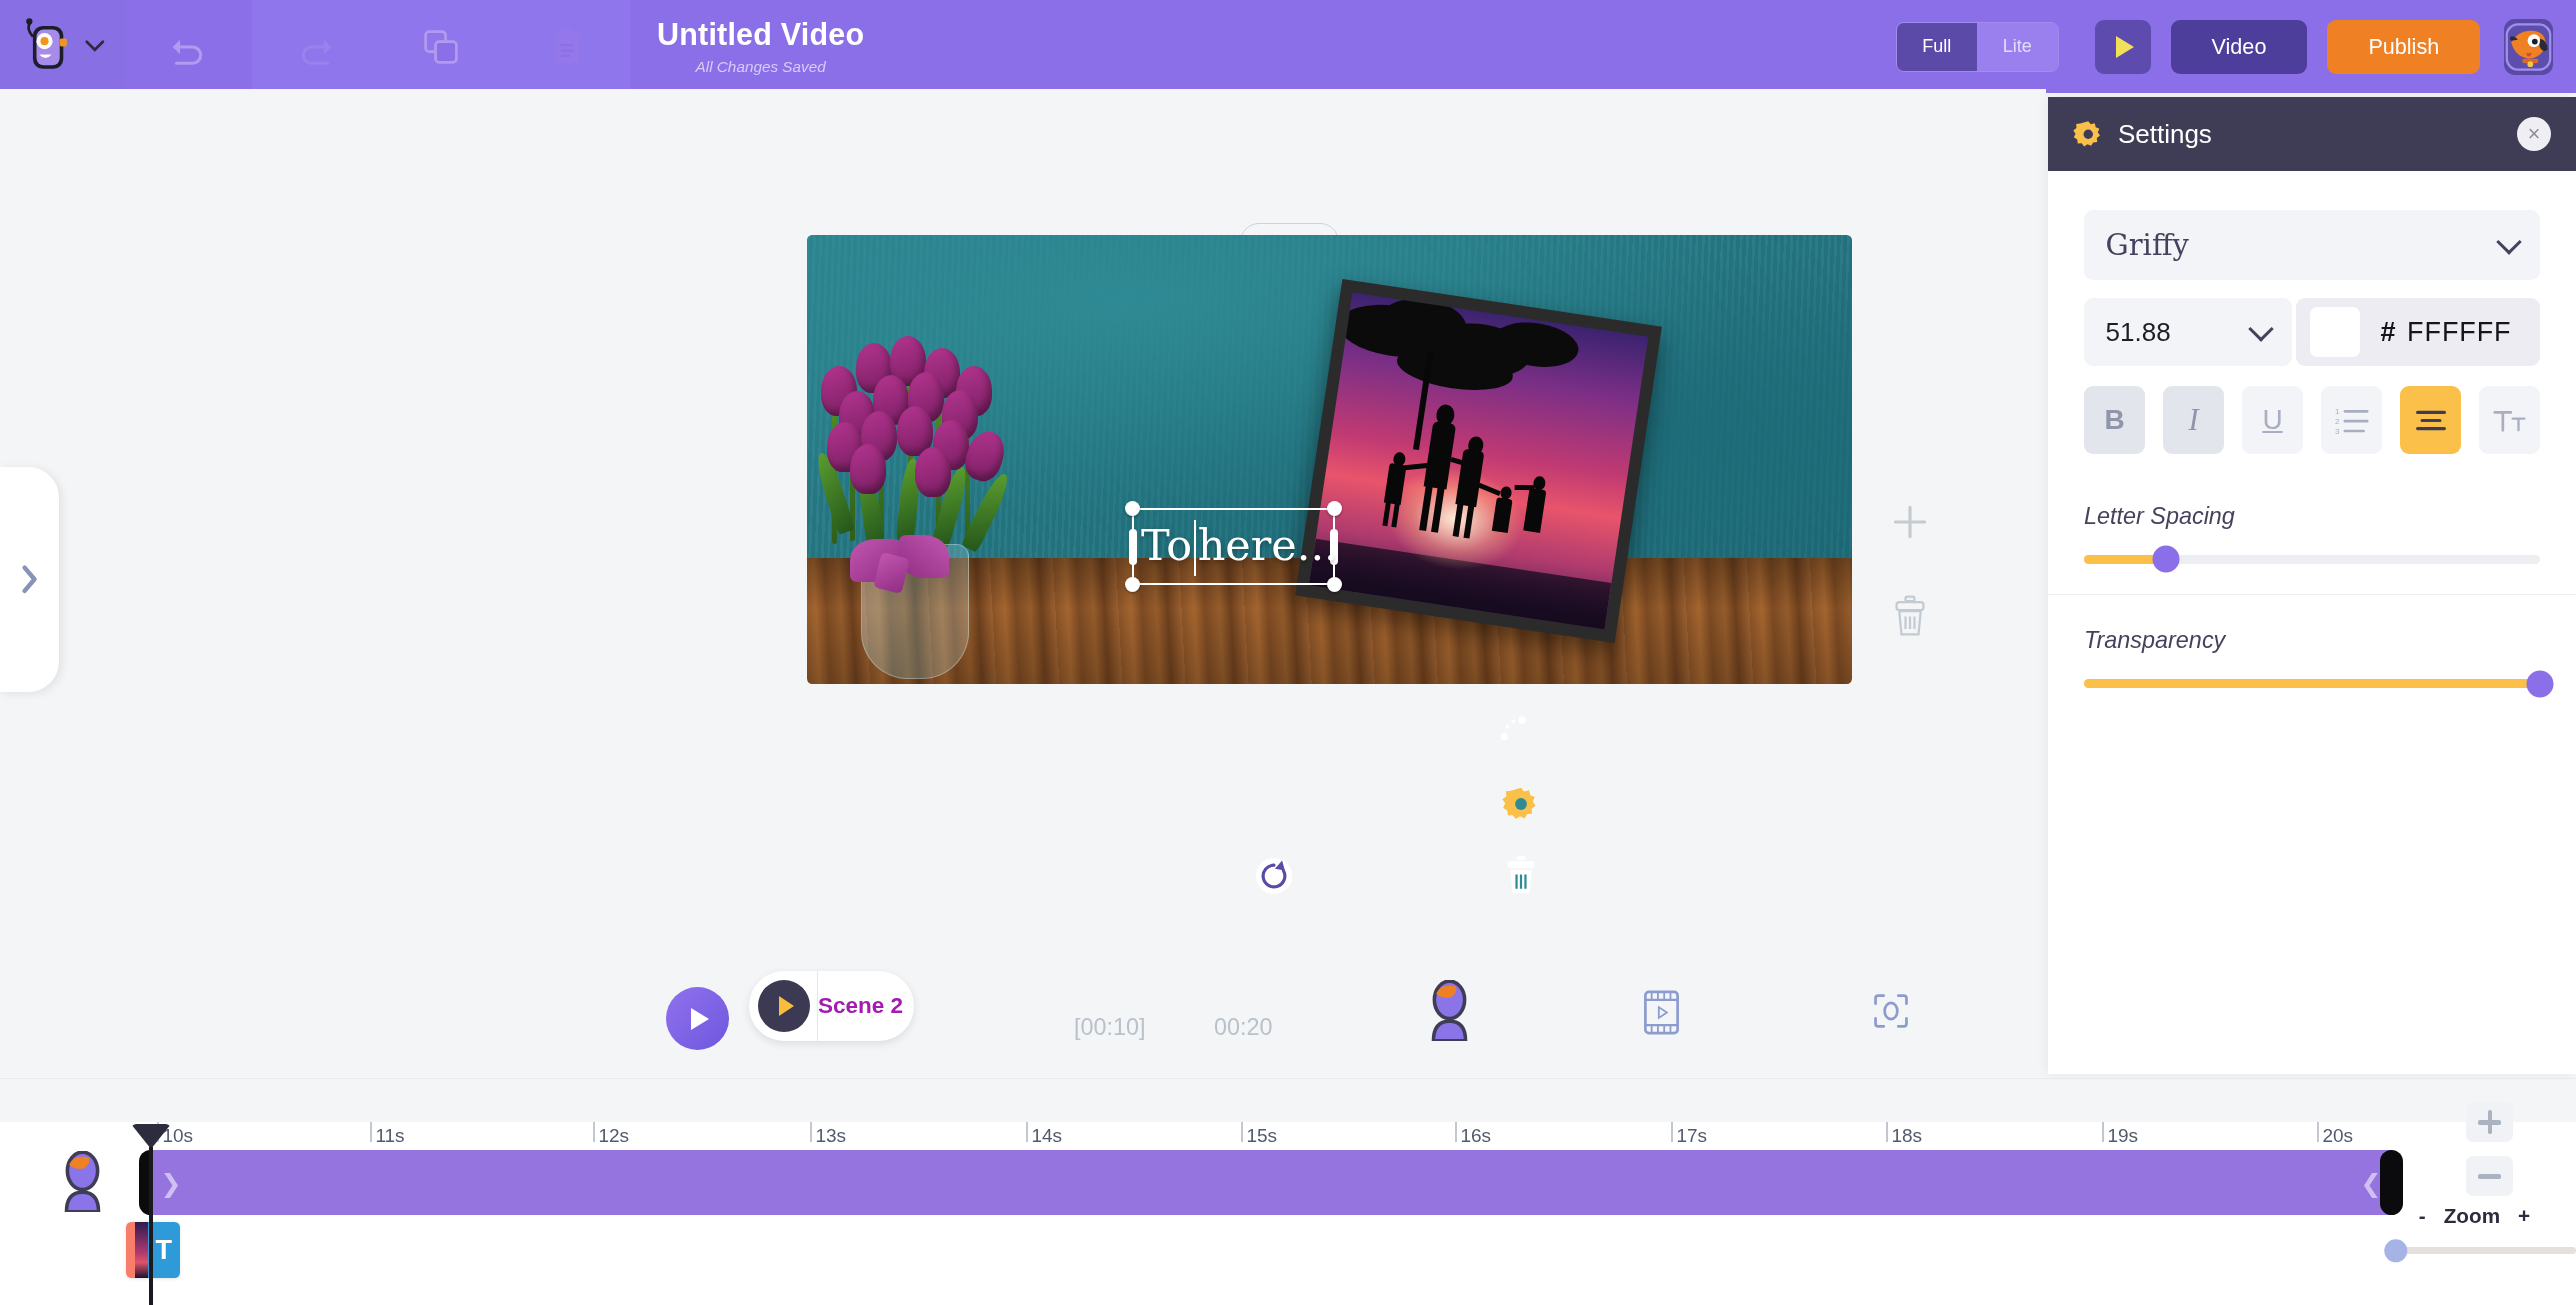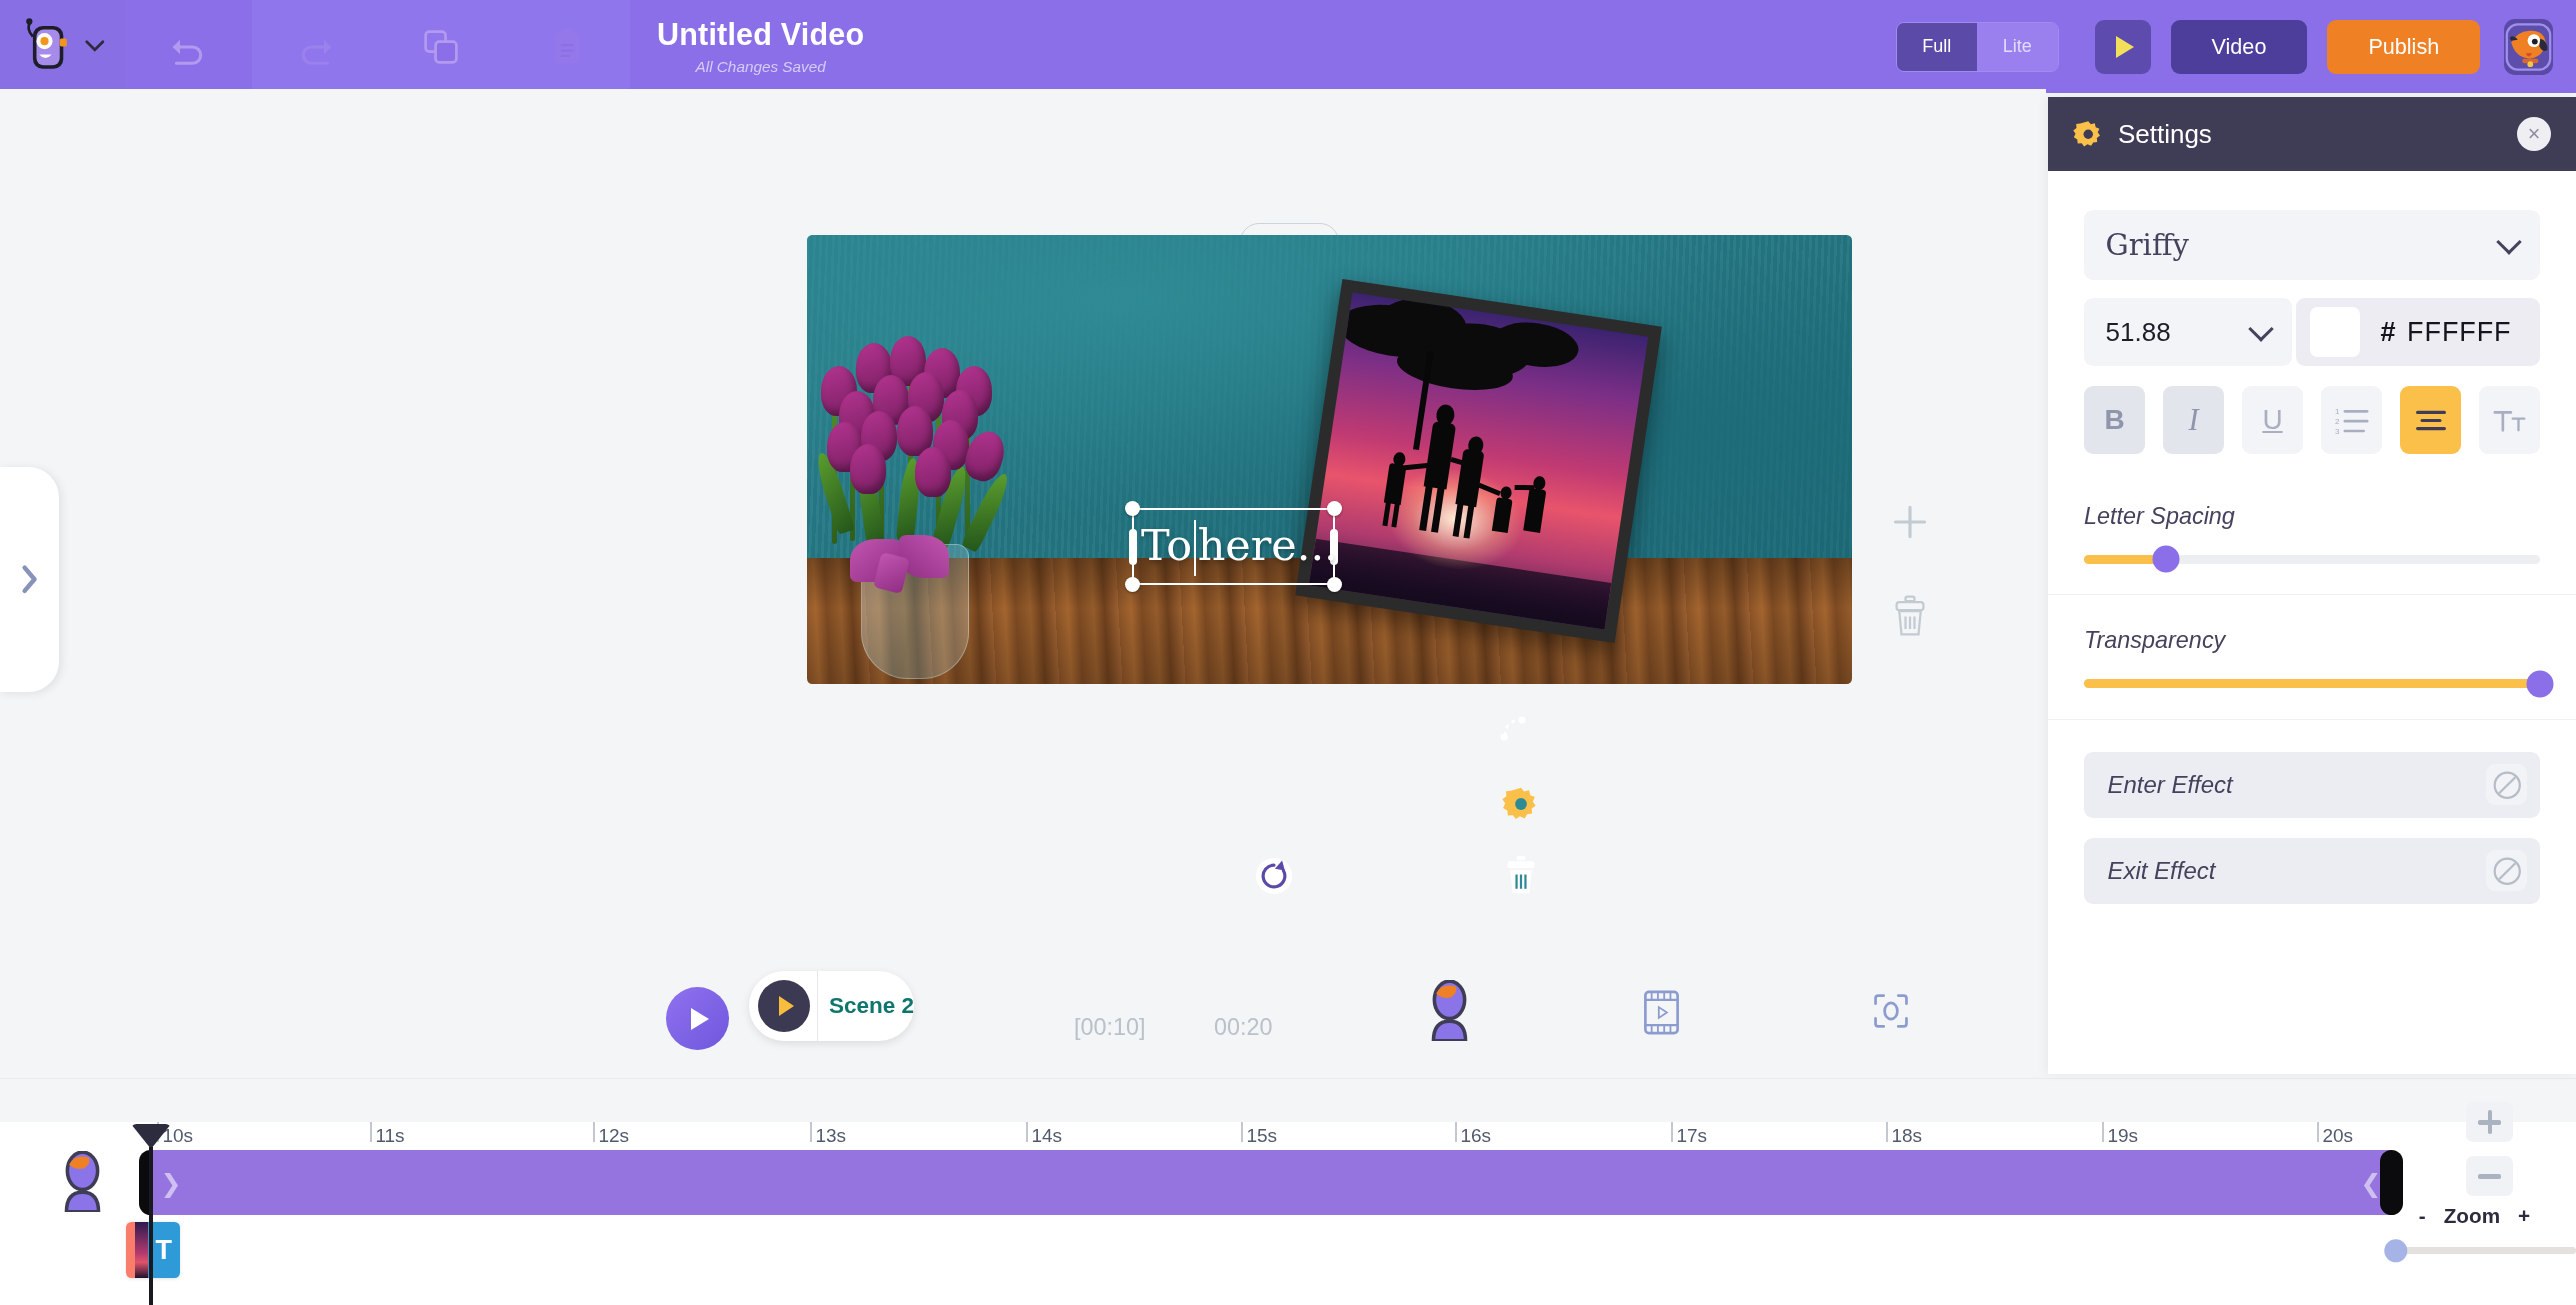--- a/index.html
+++ b/index.html
@@ -251,21 +251,21 @@
   }
   .tri-amber {
     width: 0; height: 0; border-left: 15.3px solid #f9bd3d;
     border-top: 10px solid transparent; border-bottom: 10px solid transparent;
     margin-left: 4.5px;
   }
   #scene-card .divider {
     width: 0.9px; height: 70px; background: #e6e7ea; margin-left: 7.2px;
   }
   #scene-card .sc-label {
-    flex: 1; text-align: right; font-size: 22.5px; font-weight: bold; color: #0f766e;
+    flex: 1; text-align: left; font-size: 22.5px; font-weight: bold; color: #a21caf;
   }
   #ts-current { position:absolute; left:1074px; top:925px; font-size:23.4px; color:#b9c1cb; }
   #ts-total   { position:absolute; left:1214px; top:925px; font-size:23.4px; color:#b9c1cb; }
   #strip-character { position:absolute; left:1421px; top:891px; width:57px; height:61px; cursor:pointer; }
   #strip-film      { position:absolute; left:1640px; top:900px; width:43px; height:47px; cursor:pointer; }
   #strip-focus     { position:absolute; left:1871px; top:902px; width:40px; height:40px; cursor:pointer; }
 
   
   #settings {
     position: absolute; right: 0; top: 97px; width: 528px; height: 977px;
@@ -813,40 +813,20 @@
     </div>
 
     <div class="sp-section">
       <div class="sp-label">Transparency</div>
       <div class="slider">
         <span class="fill" id="tr-fill" style="width: 100%;"></span>
         <span class="knob" id="tr-knob" style="left: 100%;"></span>
       </div>
     </div>
 
-    <div class="sp-section">
-      <div class="effect-row">
-        <span class="er-label">Enter Effect</span>
-        <span class="no-icon">
-          <svg class="svgico" width="30.5" height="30.5" viewBox="0 0 34 34">
-            <circle cx="17" cy="17" r="14" stroke="#b7bdc7" stroke-width="2.5" fill="none"></circle>
-            <path d="M8 26 L26 8" stroke="#b7bdc7" stroke-width="2.5"></path>
-          </svg>
-        </span>
-      </div>
-      <div class="effect-row">
-        <span class="er-label">Exit Effect</span>
-        <span class="no-icon">
-          <svg class="svgico" width="30.5" height="30.5" viewBox="0 0 34 34">
-            <circle cx="17" cy="17" r="14" stroke="#b7bdc7" stroke-width="2.5" fill="none"></circle>
-            <path d="M8 26 L26 8" stroke="#b7bdc7" stroke-width="2.5"></path>
-          </svg>
-        </span>
-      </div>
-    </div>
   </div>
 
   <div id="timeline">
     <div id="ruler"></div>
     <div id="ruler-ticks">
         <div class="tick" style="left: 157px;">
           <div class="bar"></div>
           <div class="lbl">10s</div>
         </div>
         <div class="tick" style="left: 370px;">

